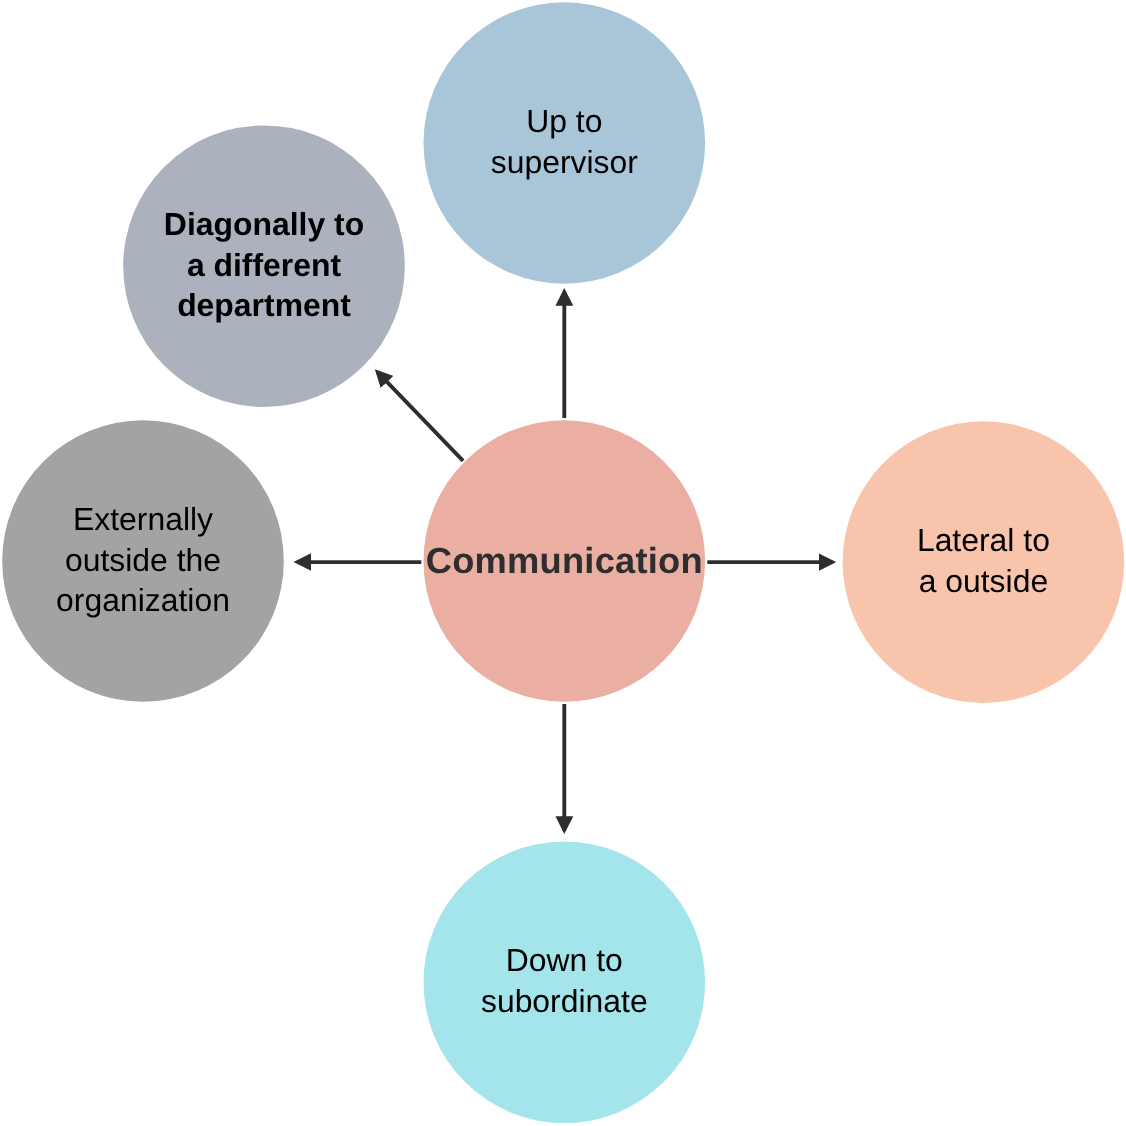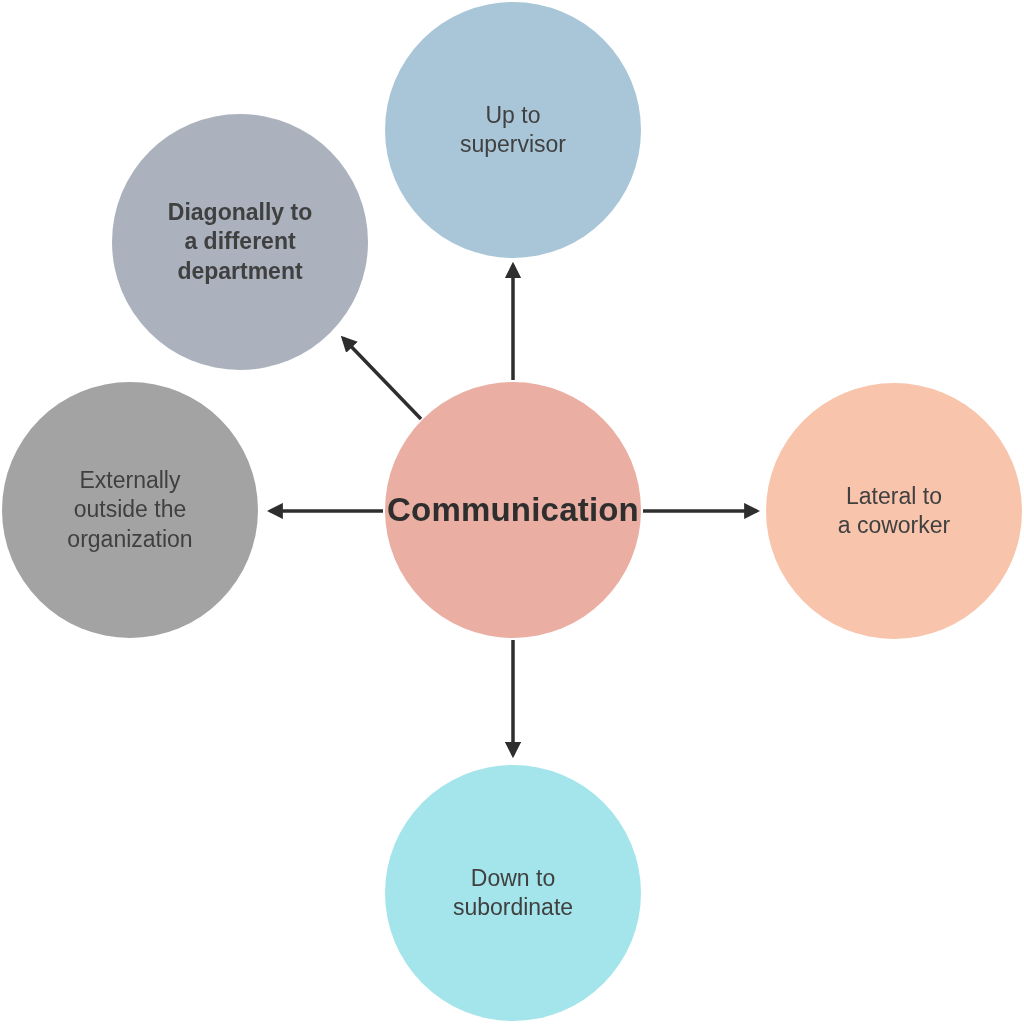--- a/index.html
+++ b/index.html
@@ -33,23 +33,23 @@
     width: 256px;
     height: 256px;
     border-radius: 50%;
     display: flex;
     align-items: center;
     justify-content: center;
     text-align: center;
   }
   .label {
     white-space: pre-line;
-    font-size: 23px;
+    font-size: 29px;
     line-height: 1.27;
-    color: #404040;
+    color: #000000;
     padding: 0 14px;
   }
   .center-label {
     font-size: 33px;
     font-weight: 700;
     color: #2e2e2e;
     letter-spacing: 0.2px;
   }
   .node-center   { left: 385px; top: 382px; }
   .node-up       { left: 385px; top: 2px;   }
@@ -92,21 +92,21 @@
   </div>
 
   <div class="node node-external" style="background-color: rgb(163, 163, 163); justify-content: center;">
     <span class="label">Externally
 outside the
 organization</span>
   </div>
 
   <div class="node node-lateral" style="background-color: rgb(248, 196, 172);">
     <span class="label">Lateral to
-a coworker</span>
+a outside</span>
   </div>
 
   <div class="node node-down" style="background-color: rgb(164, 229, 236);">
     <span class="label">Down to
 subordinate</span>
   </div>
 
 </div>
 
 </body></html>

